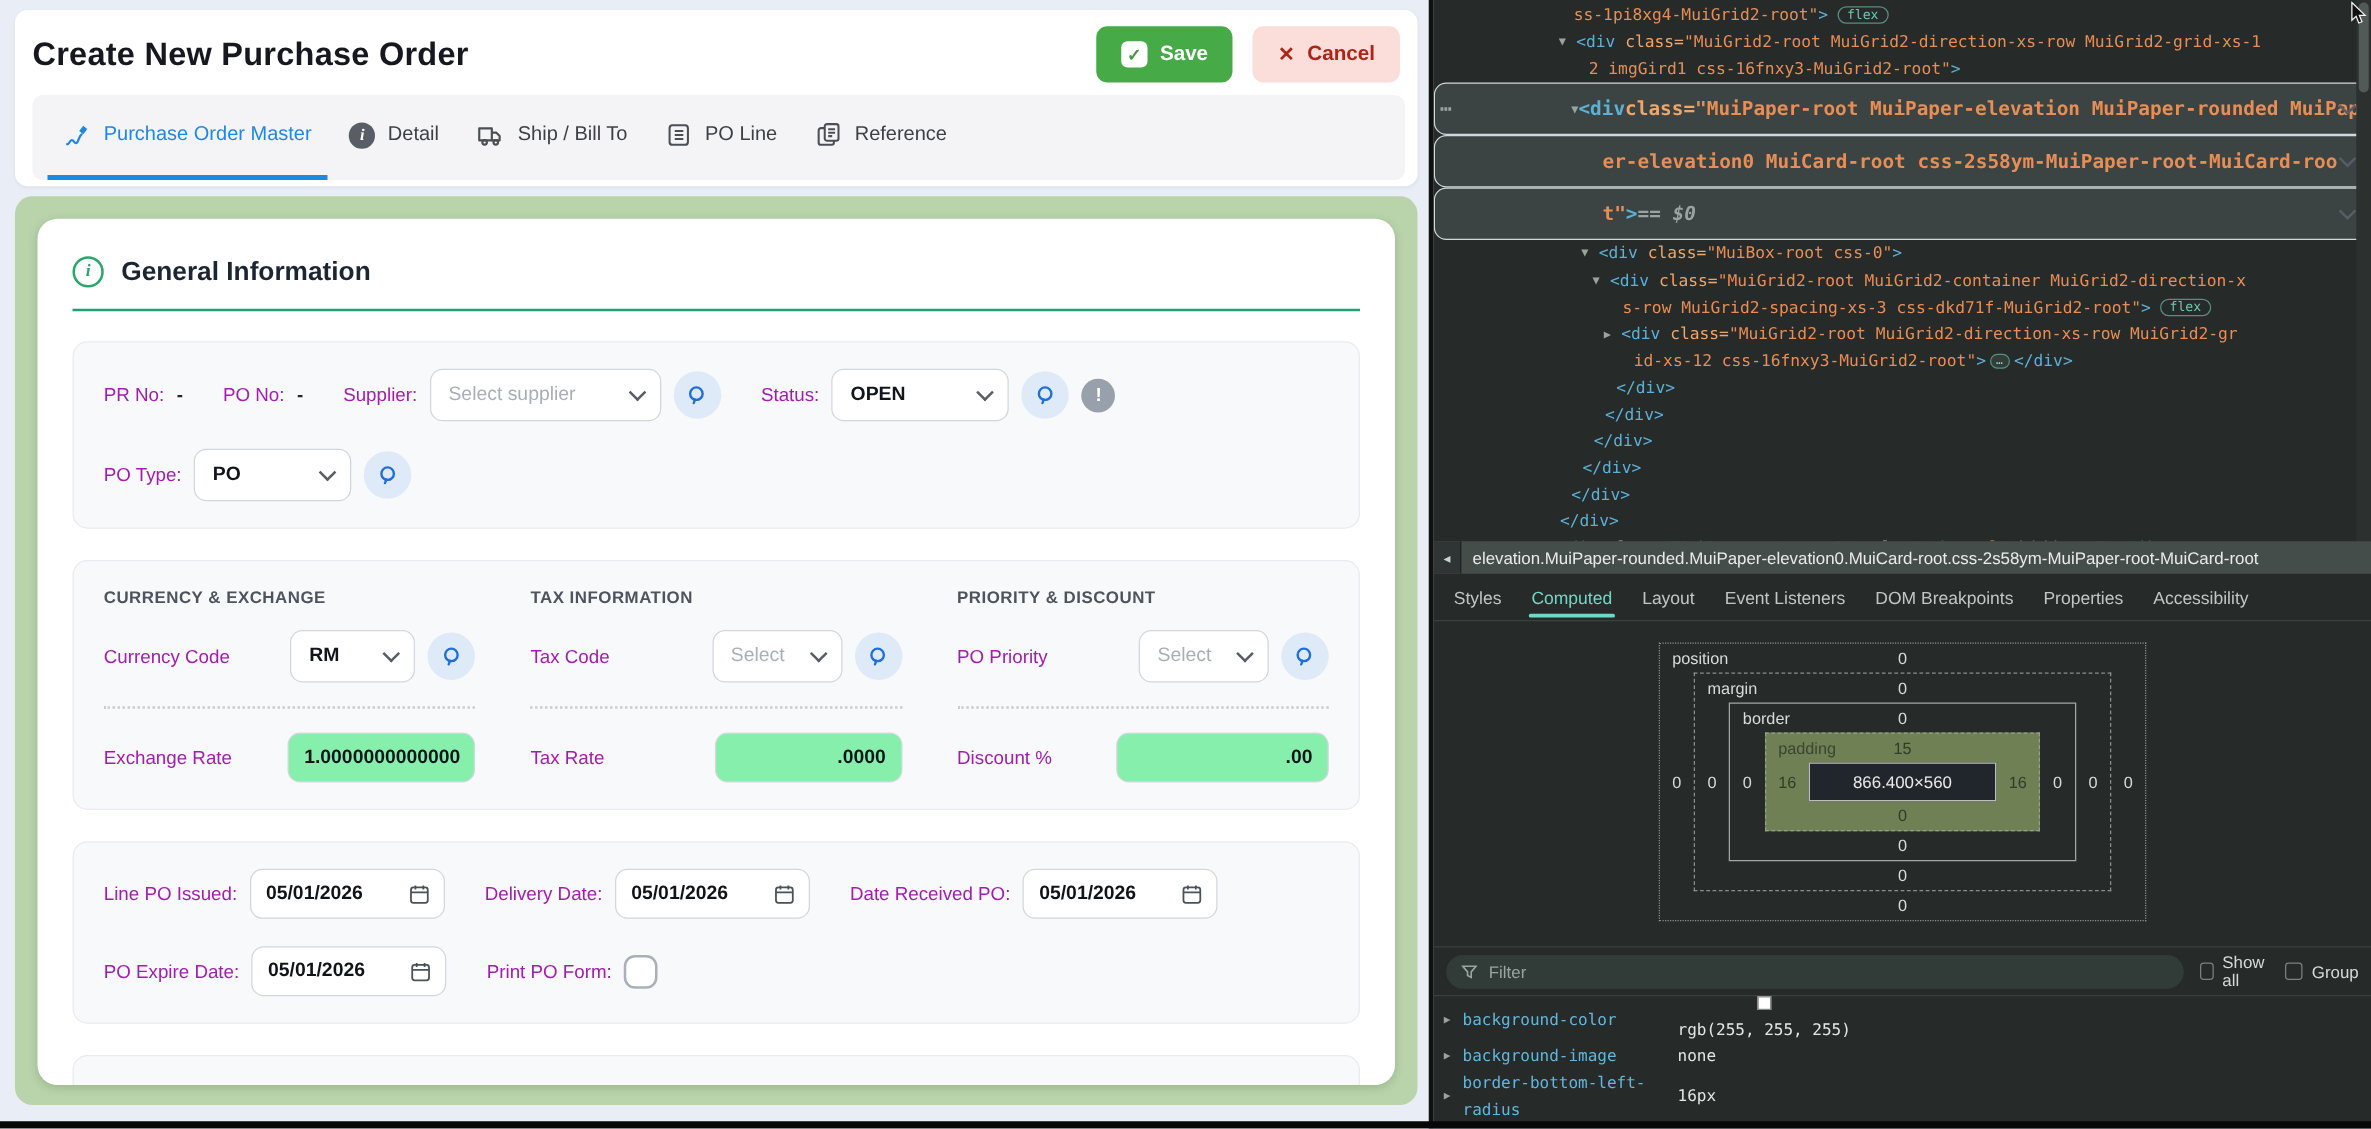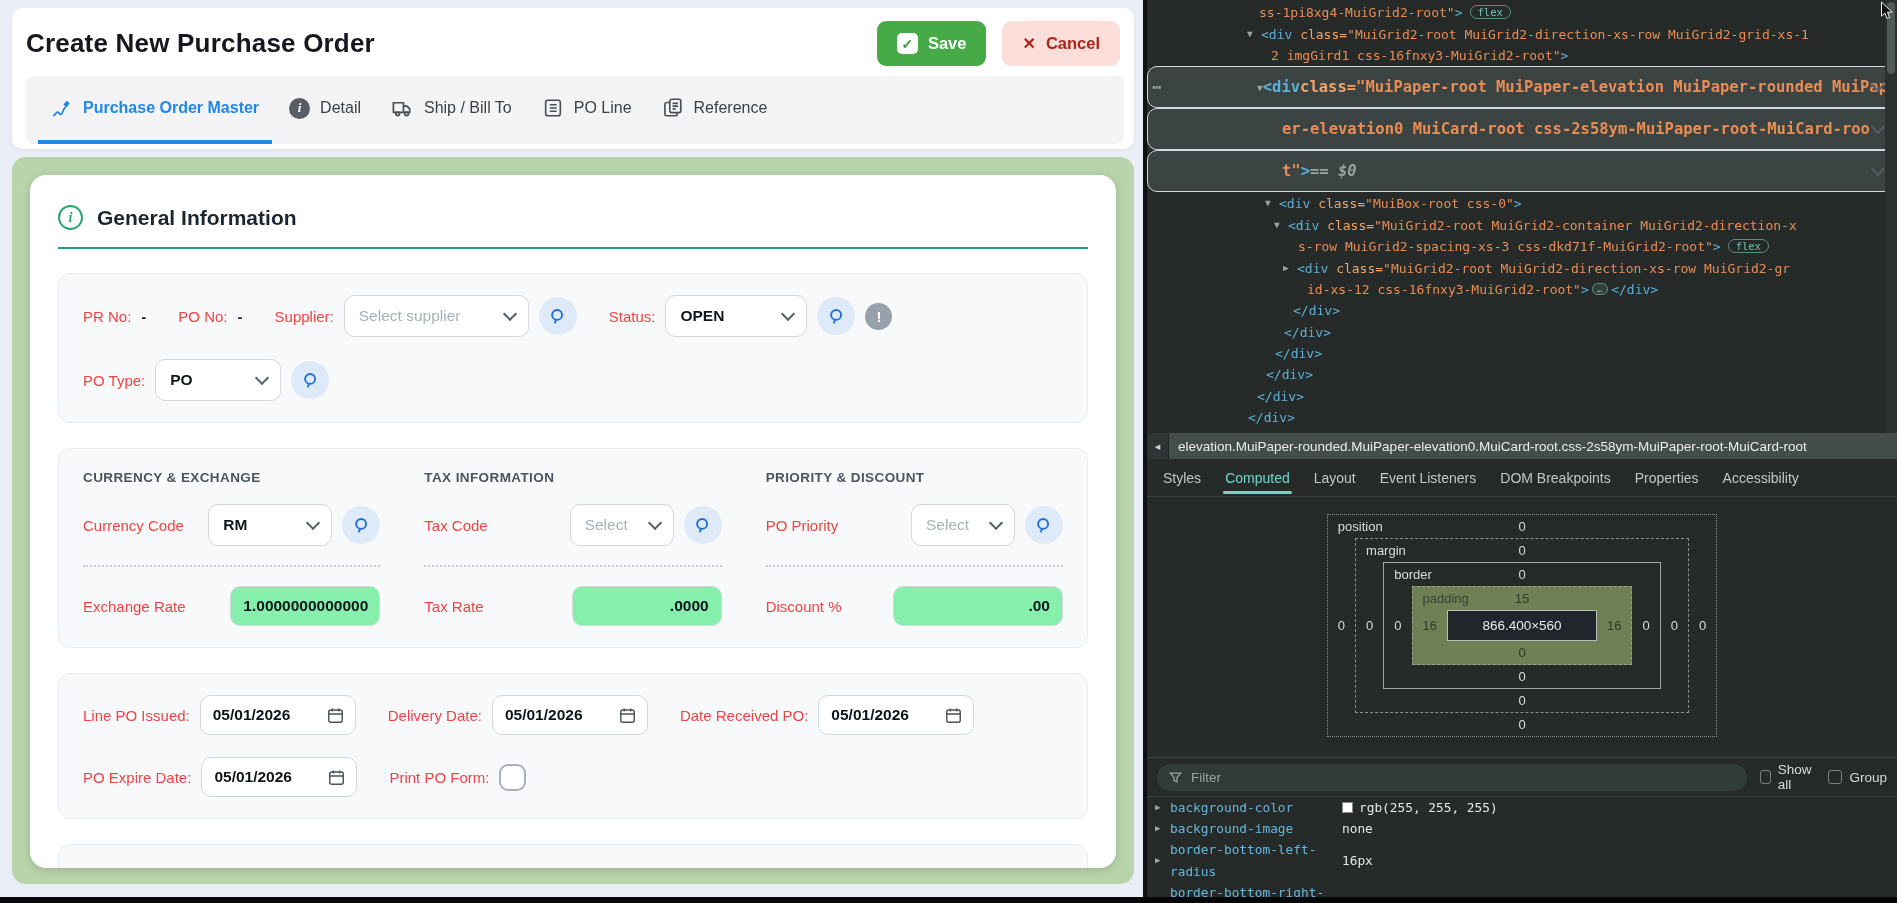--- a/index.html
+++ b/index.html
@@ -12,36 +12,36 @@
   .page-title { position:absolute; left:14px; top:20px; font-size:26px; font-weight:700; color:#17171f; letter-spacing:.2px; }
   .header-actions { position:absolute; right:14px; top:13px; display:flex; gap:16px; }
   .btn { display:flex; align-items:center; gap:10px; height:45px; padding:0 20px; border-radius:9px; font-size:16.5px; font-weight:700; cursor:pointer; border:none; }
   .btn-save { background:#46ab46; color:#fff; }
   .ic-save { width:21px; height:21px; background:#fff; border-radius:5px; color:#3f9d3f; font-size:14px; font-weight:800; display:flex; align-items:center; justify-content:center; }
   .btn-cancel { background:#fbdeda; color:#ae2418; }
   .ic-x { font-size:16px; font-weight:700; }
   .tab-strip { position:absolute; left:14px; right:10px; bottom:5px; height:68px; background:#f4f4f6; border-radius:8px; display:flex; align-items:stretch; padding:0 12px; gap:4px; }
   .app-tab { display:flex; align-items:center; gap:10px; padding:0 13px; font-size:16px; color:#3c3f45; border-bottom:4px solid transparent; cursor:pointer; }
   .app-tab .t-ic { display:flex; align-items:center; color:#4b4f55; }
-  .app-tab.active { color:#1f87e8; border-bottom-color:#1e88e5; font-weight:700; }
+  .app-tab.active { color:#1f87e8; border-bottom-color:#1e88e5; font-weight:400; }
   .app-tab.active .t-ic { color:#1f87e8; }
   .ic-info { width:21px; height:21px; border-radius:50%; background:#585d66; color:#fff; font-size:13px; font-weight:700; font-style:italic; font-family:"Liberation Serif",serif; display:flex; align-items:center; justify-content:center; }
 
   .green-wrap { position:absolute; left:12px; top:157px; width:1122px; height:727px; background:#b9d4ab; border-radius:14px; }
   .card { position:absolute; left:18px; top:18px; right:18px; bottom:16px; background:#fff; border-radius:16px; box-shadow:0 2px 8px rgba(30,50,30,.18); padding:28px 28px 0; overflow:hidden; }
   .gi-head { display:flex; align-items:center; gap:14px; margin-top:2px; }
   .ic-gi { width:25px; height:25px; border-radius:50%; border:2px solid #2aa66b; color:#2aa66b; font-size:14px; font-weight:700; font-style:italic; font-family:"Liberation Serif",serif; display:flex; align-items:center; justify-content:center; }
   .gi-title { font-size:21px; font-weight:700; color:#1c2633; }
   .gi-rule { border:none; border-top:2px solid #1fa070; margin:17px 0 24px; }
 
   .panel { background:#f8f9fb; border:1px solid #e8ebef; border-radius:12px; padding:21px 24px; margin-bottom:25px; }
   .frow { display:flex; align-items:center; gap:32px; }
   .frow + .frow { margin-top:22px; }
   .fgroup { display:flex; align-items:center; gap:10px; }
-  .flabel { font-size:15px; color:#ef4444; white-space:nowrap; }
+  .flabel { font-size:15px; color:#a21caf; white-space:nowrap; }
   .fdash { font-size:15px; font-weight:600; color:#20262e; }
   .sel { position:relative; height:42px; border:1.5px solid #d2d7dd; border-radius:10px; background:#fff; display:flex; align-items:center; padding:0 34px 0 14px; font-size:15.5px; color:#12161c; font-weight:600; cursor:pointer; }
   .sel::after { content:""; position:absolute; right:13px; top:50%; width:8px; height:8px; border-right:2px solid #565d66; border-bottom:2px solid #565d66; transform:translateY(-70%) rotate(45deg); }
   .sel.ph { color:#a8afb7; font-weight:400; }
   .srch { width:38px; height:38px; border-radius:50%; background:#dfeaf9; display:flex; align-items:center; justify-content:center; cursor:pointer; flex:none; }
   .excl { width:27px; height:27px; border-radius:50%; background:#98a1ab; color:#fff; font-weight:800; font-size:15px; display:flex; align-items:center; justify-content:center; }
 
   .cols { display:flex; gap:44px; }
   .col { flex:1; min-width:0; }
   .colhead { font-size:13.5px; font-weight:700; color:#4d545d; letter-spacing:.4px; margin-bottom:19px; }
@@ -99,21 +99,21 @@
 
   .dt-filter { position:absolute; left:0; top:757px; width:750px; height:40px; border-top:1px solid #3a403e; border-bottom:1px solid #3a403e; display:flex; align-items:center; padding:0 10px; gap:13px; font-family:"Liberation Sans",sans-serif; }
   .f-pill { flex:0 0 590px; height:27px; border-radius:14px; background:#313c39; display:flex; align-items:center; padding:0 12px; gap:9px; color:#9aa4a0; font-size:13.5px; cursor:text; }
   .f-chk { display:flex; align-items:center; gap:7px; color:#d6dad8; font-size:13.5px;justify-content:flex-end; }
   .f-box { width:14px; height:14px; border:1.5px solid #7a827f; border-radius:3px; background:#262b2a; cursor:pointer; }
 
   .dt-comp { position:absolute; left:0; top:797px; width:750px; height:106px; font-size:12.8px; line-height:21.2px; }
   .c-row { display:flex; align-items:center; padding-left:8px; cursor:pointer; }
   .c-arr { color:#9aa39f; width:15px; font-size:9px; flex:none; }
   .c-name { color:#63b7de; width:172px; flex:none; }
-  .c-val { color:#e3e7e5; display:flex; align-items:center; gap:6px; }
+  .c-val { color:#e3e7e5; display:flex; align-items:center; gap:6px;flex-direction:column; }
   .c-swatch { width:11px; height:11px; background:#fff; border:1px solid #888; display:inline-block; flex:none; }
 
   .blackbar { position:absolute; left:0; bottom:0; width:1897px; height:6px; background:#070708; z-index:50; }
 </style>
 </head>
 <body>
 
 <div class="screen">
 
   <div class="app">
@@ -232,21 +232,21 @@
           </div>
         </div>
 
         <div class="panel">
           <div class="cols">
             <div class="col">
               <div class="colhead">CURRENCY &amp; EXCHANGE</div>
               <div class="crow">
                 <span class="flabel">Currency Code</span>
                 <span class="ctrl">
-                  <div class="sel" style="width:124px">RM</div>
+                  <div class="sel" style="width:100px">RM</div>
                   <span class="srch">
                     <svg viewBox="0 0 24 24" width="19" height="19" fill="none" stroke="#1d6fdd" stroke-width="2.4" stroke-linecap="round">
                         <circle cx="11.5" cy="10" r="6.3"></circle>
                         <path d="M10.2 16 8.8 19.6"></path>
                       </svg>
                   </span>
                 </span>
               </div>
               <hr class="dotsep">
               <div class="crow">

